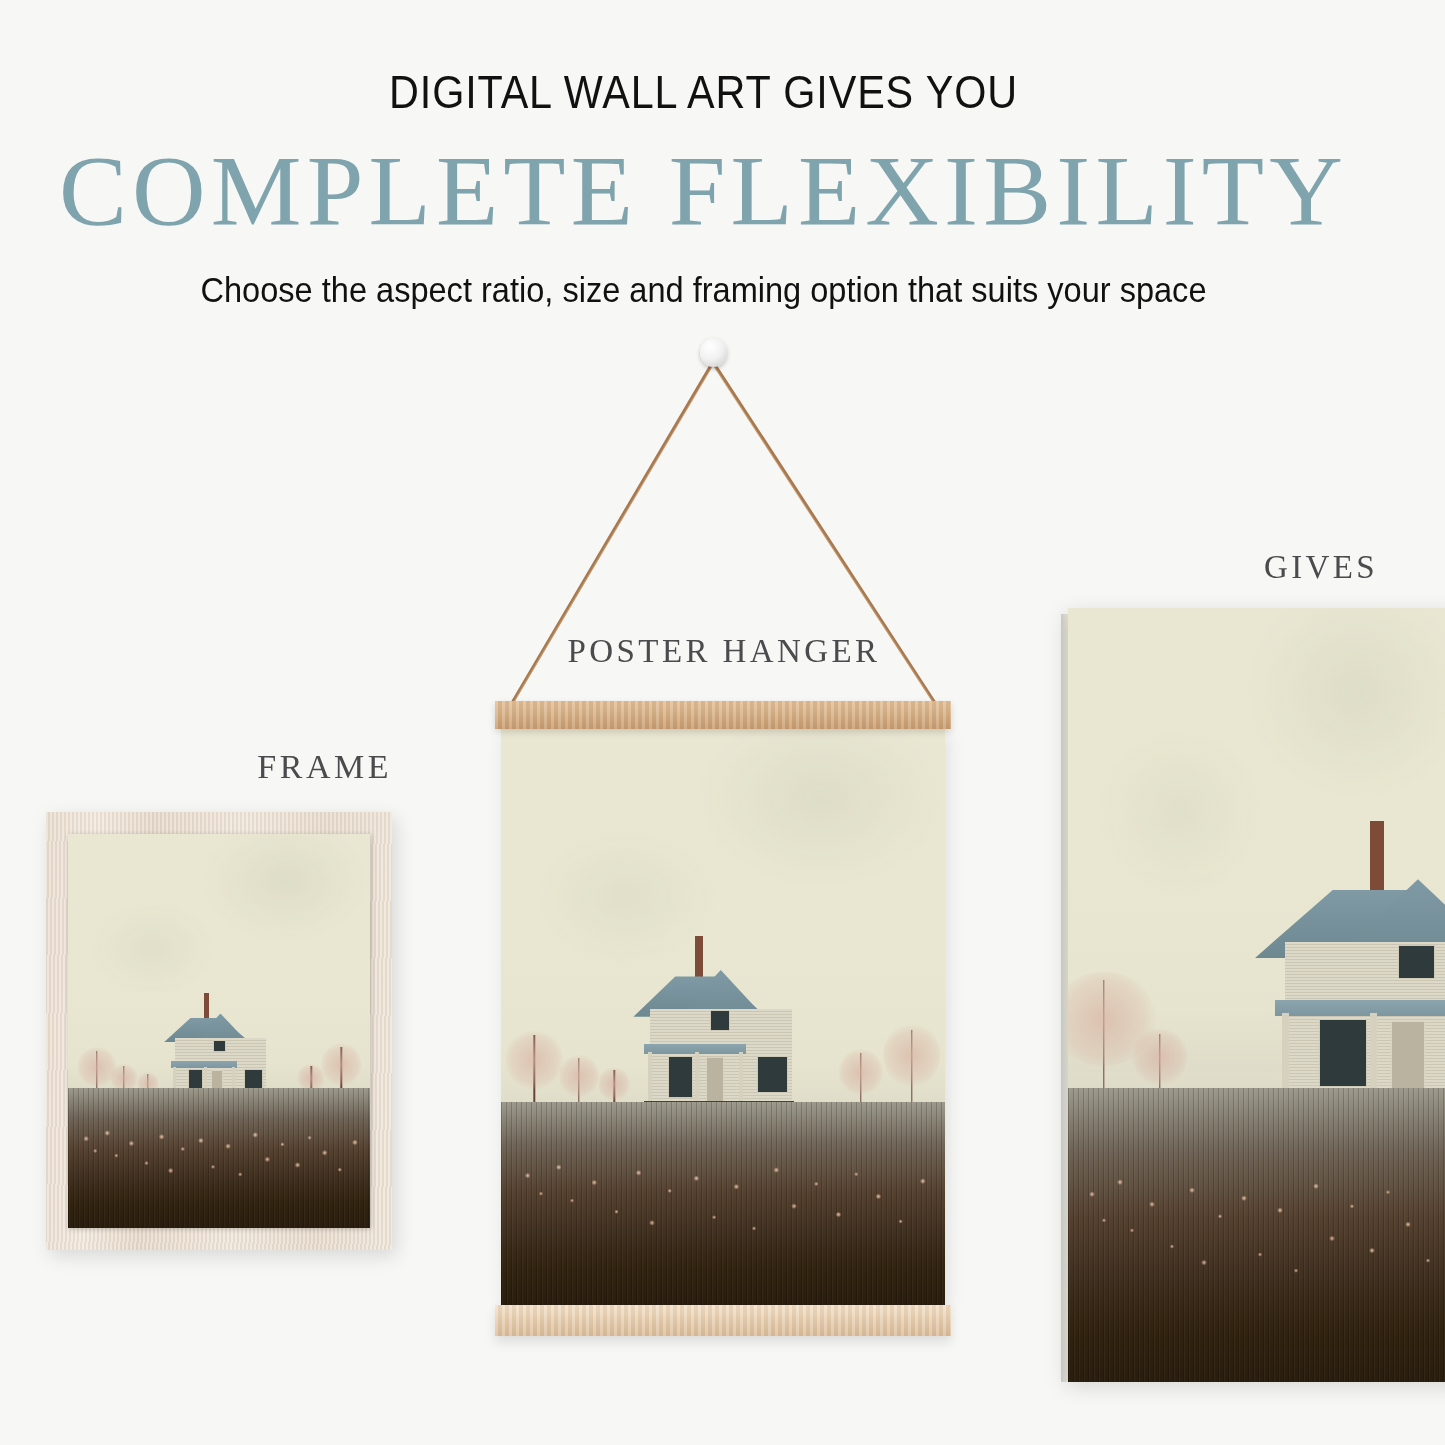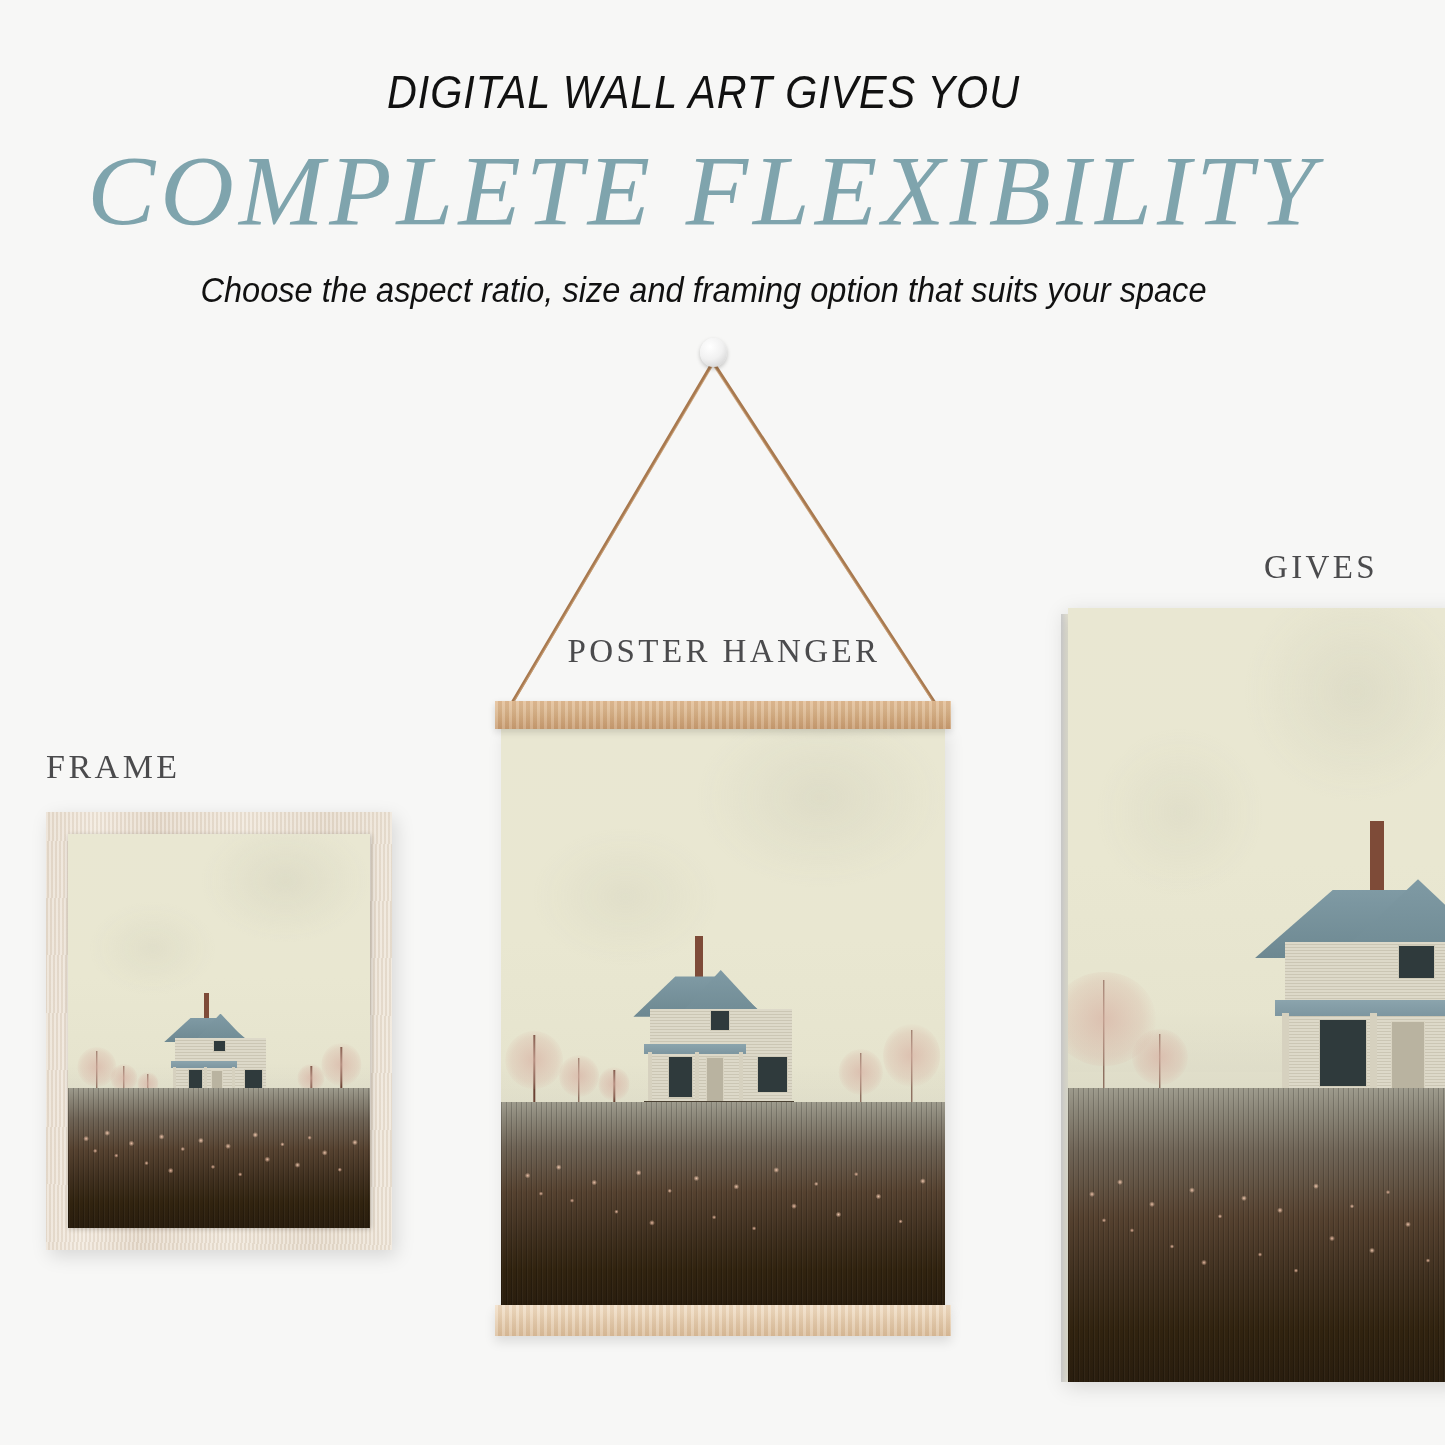--- a/index.html
+++ b/index.html
@@ -5,21 +5,21 @@
   * { box-sizing: border-box; margin:0; padding:0; }
   html,body { width:1445px; height:1445px; }
   body {
     background:#f7f7f6;
     font-family:"Liberation Sans", sans-serif;
     position:relative;
     overflow:hidden;
   }
 
   
-  #header { position:absolute; top:0; left:0; width:1407px; text-align:center;font-style:italic; }
+  #header { position:absolute; top:0; left:0; width:1407px; text-align:center; }
 
   #eyebrow {
     font-family:"Liberation Sans", sans-serif;
     font-size:47px;
     font-weight:400;
     letter-spacing:1.0px;
     color:#111111;
     transform:scaleX(0.88);
     margin-top:64px;
     white-space:nowrap;
@@ -124,21 +124,21 @@
   .h-body{ position:absolute;
     background:repeating-linear-gradient(#ddd9c9 0px,#ddd9c9 2px,#cbc6b4 2px,#cbc6b4 3px); }
   .h-porchroof{ position:absolute; background:linear-gradient(#8ba4ad,#7d96a0); }
   .h-col{ position:absolute; background:#d6d1bf; }
   .h-win{ position:absolute; background:#2f3a3c; border:1px solid #cfcab8; }
   .h-door{ position:absolute; background:#b9b3a0; border:1px solid #d8d3c1; }
   .h-base{ position:absolute; background:#4a4133; }
 
   
   #frame-label{
-    position:absolute; left:46px; top:748px; width:346px; text-align:left;
+    position:absolute; left:46px; top:748px; width:346px; text-align:right;
     font-family:"Liberation Serif", serif; font-size:34px; letter-spacing:3.5px;
     color:#4b4b4d;
   }
   #frame-product{
     position:absolute; left:46px; top:812px; width:346px; height:438px;
     background:
       linear-gradient(92deg, #e9ded0 0%, #f2e9dd 14%, #e6dacb 30%, #f0e7da 55%, #e7dccd 78%, #efe6d9 100%);
     box-shadow:4px 6px 18px rgba(0,0,0,.13);
     padding:22px;
   }

